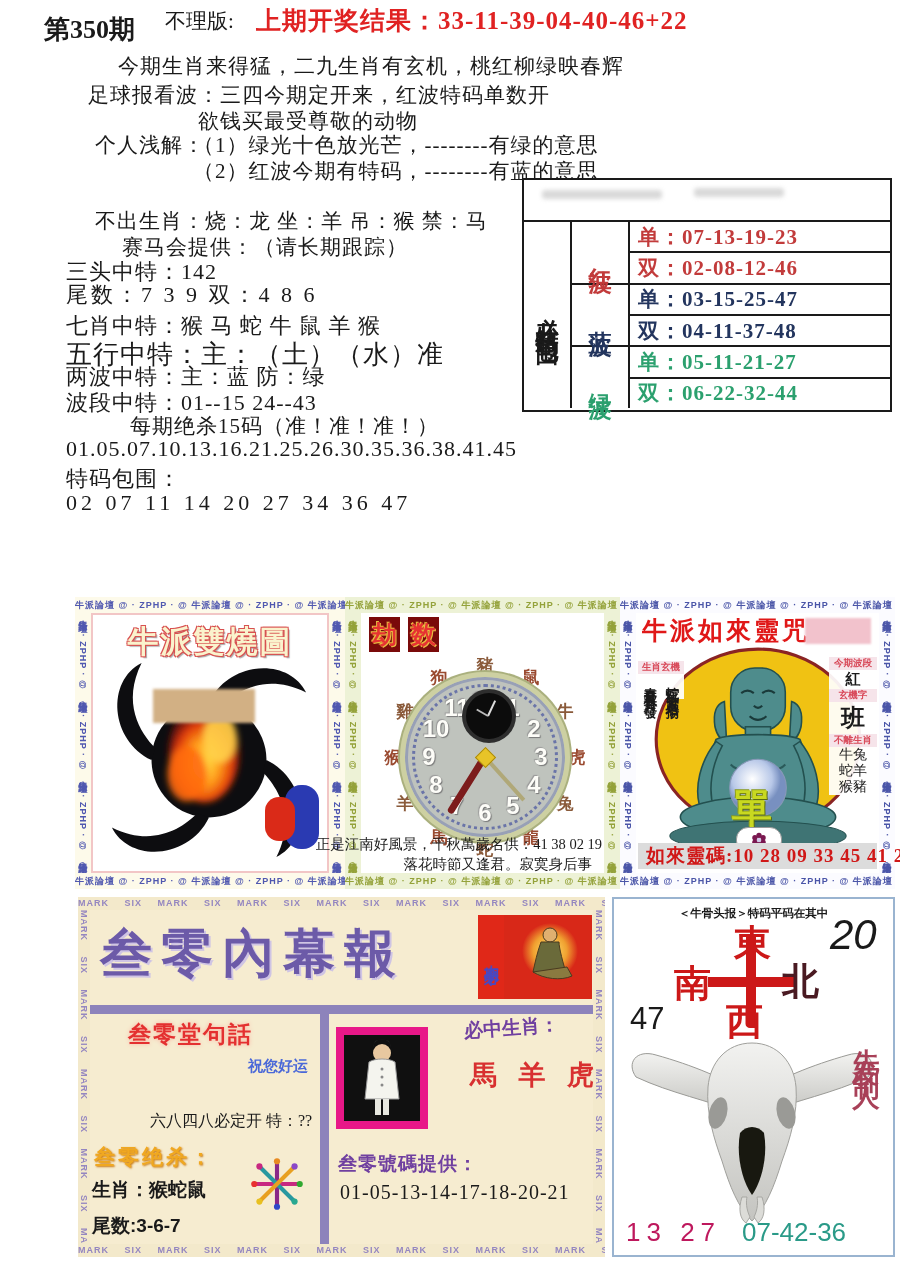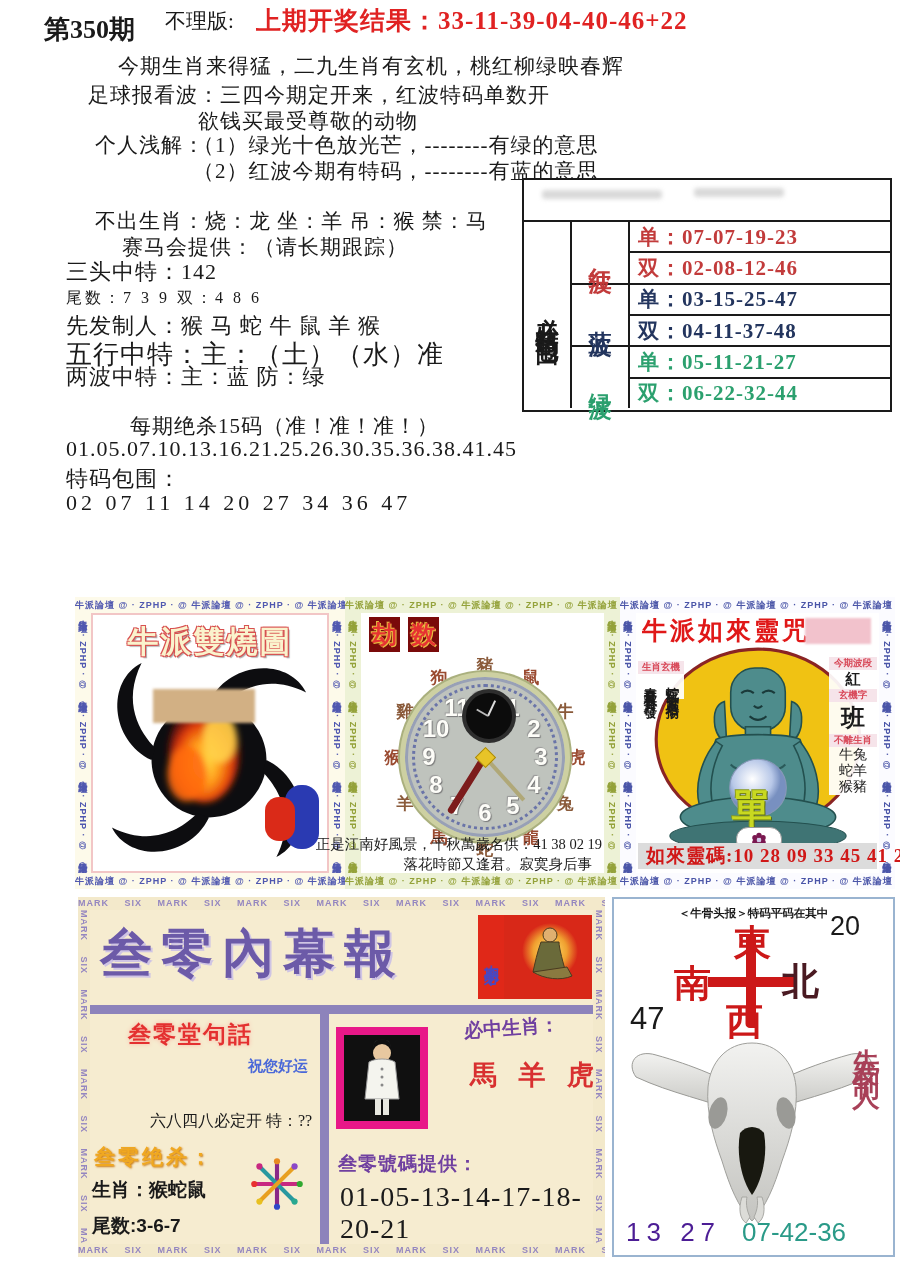--- a/index.html
+++ b/index.html
@@ -8,21 +8,21 @@
   .ab{position:absolute;}
 
   
   #issue{left:44px;top:12px;font-size:26px;font-weight:bold;}
   #edition{left:165px;top:7px;font-size:21px;}
   #result{left:256px;top:4px;font-size:25px;font-weight:bold;color:#e02222;letter-spacing:1px;}
   .tl{font-size:21px;letter-spacing:1px;white-space:nowrap;}
   #l1{left:118px;top:52px}#l2{left:88px;top:81px}#l3{left:198px;top:107px}
   #l4lab{left:95px;top:131px}#l4{left:193px;top:131px}#l5{left:193px;top:157px}
   #l6{left:256px;top:182px}#l7{left:95px;top:207px}#l8{left:122px;top:233px}
-  #l9{left:66px;top:257px;font-size:22px}#l10{left:66px;top:288px;font-size:16px;letter-spacing:3px}
+  #l9{left:66px;top:257px;font-size:22px}#l10{left:66px;top:280px;font-size:22px;letter-spacing:3px}
   #l11{left:66px;top:311px;font-size:22px}#l12{left:66px;top:337px;font-size:26px}
   #l13{left:66px;top:362px;font-size:22px}#l14{left:66px;top:388px;font-size:22px}
   #l15{left:130px;top:412px}#l16{left:66px;top:436px;font-size:22px}
   #l17{left:66px;top:464px;font-size:22px}#l18{left:66px;top:490px;font-size:22px;letter-spacing:4px}
 
   
   #wave-table{left:522px;top:178px;width:366px;height:230px;border:2px solid #1a1a1a;background:#fff;}
   #wt-header{position:relative;height:40px;border-bottom:2px solid #1a1a1a;}
   .smudge{position:absolute;background:#d9d9d9;filter:blur(2px);border-radius:3px;}
   #sm1{left:18px;top:10px;width:120px;height:9px}#sm2{left:170px;top:8px;width:90px;height:9px}
@@ -137,39 +137,39 @@
   #bl-zo{left:14px;top:280px;font-size:19px;font-weight:bold;font-family:"Liberation Sans","DejaVu Sans",sans-serif;}
   #bl-tail{left:14px;top:316px;font-size:19px;font-weight:bold;font-family:"Liberation Sans","DejaVu Sans",sans-serif;}
   #bl-star{left:168px;top:256px;}
   #bl-frame{left:258px;top:130px;width:92px;height:102px;background:#e81888;padding:8px;box-sizing:border-box;}
   #bl-rlabel{left:386px;top:118px;font-size:19px;font-weight:bold;color:#7040a0;transform:rotate(-4deg);
              font-family:"Liberation Sans","DejaVu Sans",sans-serif;}
   #bl-rzo{left:392px;top:160px;font-size:27px;font-weight:bold;color:#d83030;letter-spacing:7px;
           font-family:"Liberation Sans","DejaVu Sans",sans-serif;}
   #bl-numlabel{left:260px;top:254px;font-size:19px;font-weight:bold;color:#7040a0;letter-spacing:1px;
                font-family:"Liberation Sans","DejaVu Sans",sans-serif;}
-  #bl-nums1{left:262px;top:284px;font-size:28px;letter-spacing:1px;}
+  #bl-nums1{left:262px;top:284px;font-size:20px;letter-spacing:1px;}
   #bl-nums2{left:262px;top:316px;font-size:20px;letter-spacing:1px;}
 
   
   #br{left:612px;top:897px;width:283px;height:360px;background:#fff;border:2px solid #9ab4d0;box-sizing:border-box;}
   #br-header{left:0;right:0;top:7px;text-align:center;font-size:11.5px;font-weight:bold;z-index:5;}
   .dir{font-size:37px;font-weight:bold;z-index:5;}
   #br-east{left:120px;top:20px;color:#cc1818}
   #br-south{left:60px;top:60px;color:#cc1818}
   #br-north{left:168px;top:58px;color:#4a1a22}
   #br-west{left:112px;top:98px;color:#cc1818}
   #br-ch{left:94px;top:78px;width:86px;height:10px;background:#cc1818;z-index:4}
   #br-cv{left:132px;top:38px;width:10px;height:88px;background:#cc1818;z-index:4}
-  #br-n20{left:216px;top:12px;font-size:27px;z-index:5;font-family:"Liberation Sans","DejaVu Sans",sans-serif;}
+  #br-n20{left:216px;top:12px;font-size:42px;z-index:5;font-family:"Liberation Sans","DejaVu Sans",sans-serif;font-style:italic;}
   #br-n47{left:16px;top:102px;font-size:31px;z-index:5;font-family:"Liberation Sans","DejaVu Sans",sans-serif;}
   #br-slogan{left:234px;top:128px;writing-mode:vertical-rl;font-size:27px;font-weight:bold;color:#a84058;
              letter-spacing:12px;z-index:5;}
   #br-skull{left:12px;top:130px;z-index:1;}
-  #br-f1{left:12px;top:318px;font-size:26px;color:#4c1d95;letter-spacing:6px;z-index:5;
+  #br-f1{left:12px;top:318px;font-size:26px;color:#be185d;letter-spacing:6px;z-index:5;
          font-family:"Liberation Sans","DejaVu Sans",sans-serif;}
   #br-f2{left:128px;top:318px;font-size:26px;color:#2a9a88;z-index:5;
          font-family:"Liberation Sans","DejaVu Sans",sans-serif;}
 </style>
 </head>
 <body>
 
 <div id="page">
 
   <div class="ab" id="issue">第350期</div>
@@ -179,42 +179,43 @@
   <div class="ab tl" id="l1">今期生肖来得猛，二九生肖有玄机，桃红柳绿映春辉</div>
   <div class="ab tl" id="l2">足球报看波：三四今期定开来，红波特码单数开</div>
   <div class="ab tl" id="l3">欲钱买最受尊敬的动物</div>
   <div class="ab tl" id="l4lab">个人浅解：</div>
   <div class="ab tl" id="l4">（1）绿光十色放光芒，--------有绿的意思</div>
   <div class="ab tl" id="l5">（2）红波今期有特码，--------有蓝的意思</div>
   <div class="ab tl" id="l7">不出生肖：烧：龙 坐：羊 吊：猴 禁：马</div>
   <div class="ab tl" id="l8">赛马会提供：（请长期跟踪）</div>
   <div class="ab tl" id="l9">三头中特：142</div>
   <div class="ab tl" id="l10">尾数：7 3 9 双：4 8 6</div>
-  <div class="ab tl" id="l11">先发制人：猴 马 蛇 牛 鼠 羊 猴</div>
+  <div class="ab tl" id="l11">七肖中特：猴 马 蛇 牛 鼠 羊 猴</div>
   <div class="ab tl" id="l12">五行中特：主：（土）（水）准</div>
   <div class="ab tl" id="l13">两波中特：主：蓝 防：绿</div>
+  <div class="ab tl" id="l14">波段中特：01--15  24--43</div>
   <div class="ab tl" id="l15">每期绝杀15码（准！准！准！）</div>
   <div class="ab tl" id="l16">01.05.07.10.13.16.21.25.26.30.35.36.38.41.45</div>
   <div class="ab tl" id="l17">特码包围：</div>
   <div class="ab tl" id="l18">02 07 11 14 20 27 34 36 47</div>
 
   <div class="ab" id="wave-table">
     <div id="wt-header">
       <div class="smudge" id="sm1"></div>
       <div class="smudge" id="sm2"></div>
     </div>
     <div id="wt-body">
       <div id="wt-side">必开特码包围</div>
       <div id="wt-waves">
         <div class="wave-cell c-red">红波</div>
         <div class="wave-cell c-blue">蓝波</div>
         <div class="wave-cell c-green">绿波</div>
       </div>
       <div id="wt-nums">
-        <div class="num-cell c-red">单：07-07-19-23</div>
+        <div class="num-cell c-red">单：07-13-19-23</div>
         <div class="num-cell c-red">双：02-08-12-46</div>
         <div class="num-cell c-blue">单：03-15-25-47</div>
         <div class="num-cell c-blue">双：04-11-37-48</div>
         <div class="num-cell c-green">单：05-11-21-27</div>
         <div class="num-cell c-green">双：06-22-32-44</div>
       </div>
     </div>
   </div>
 
   <div class="panel" id="p1">

